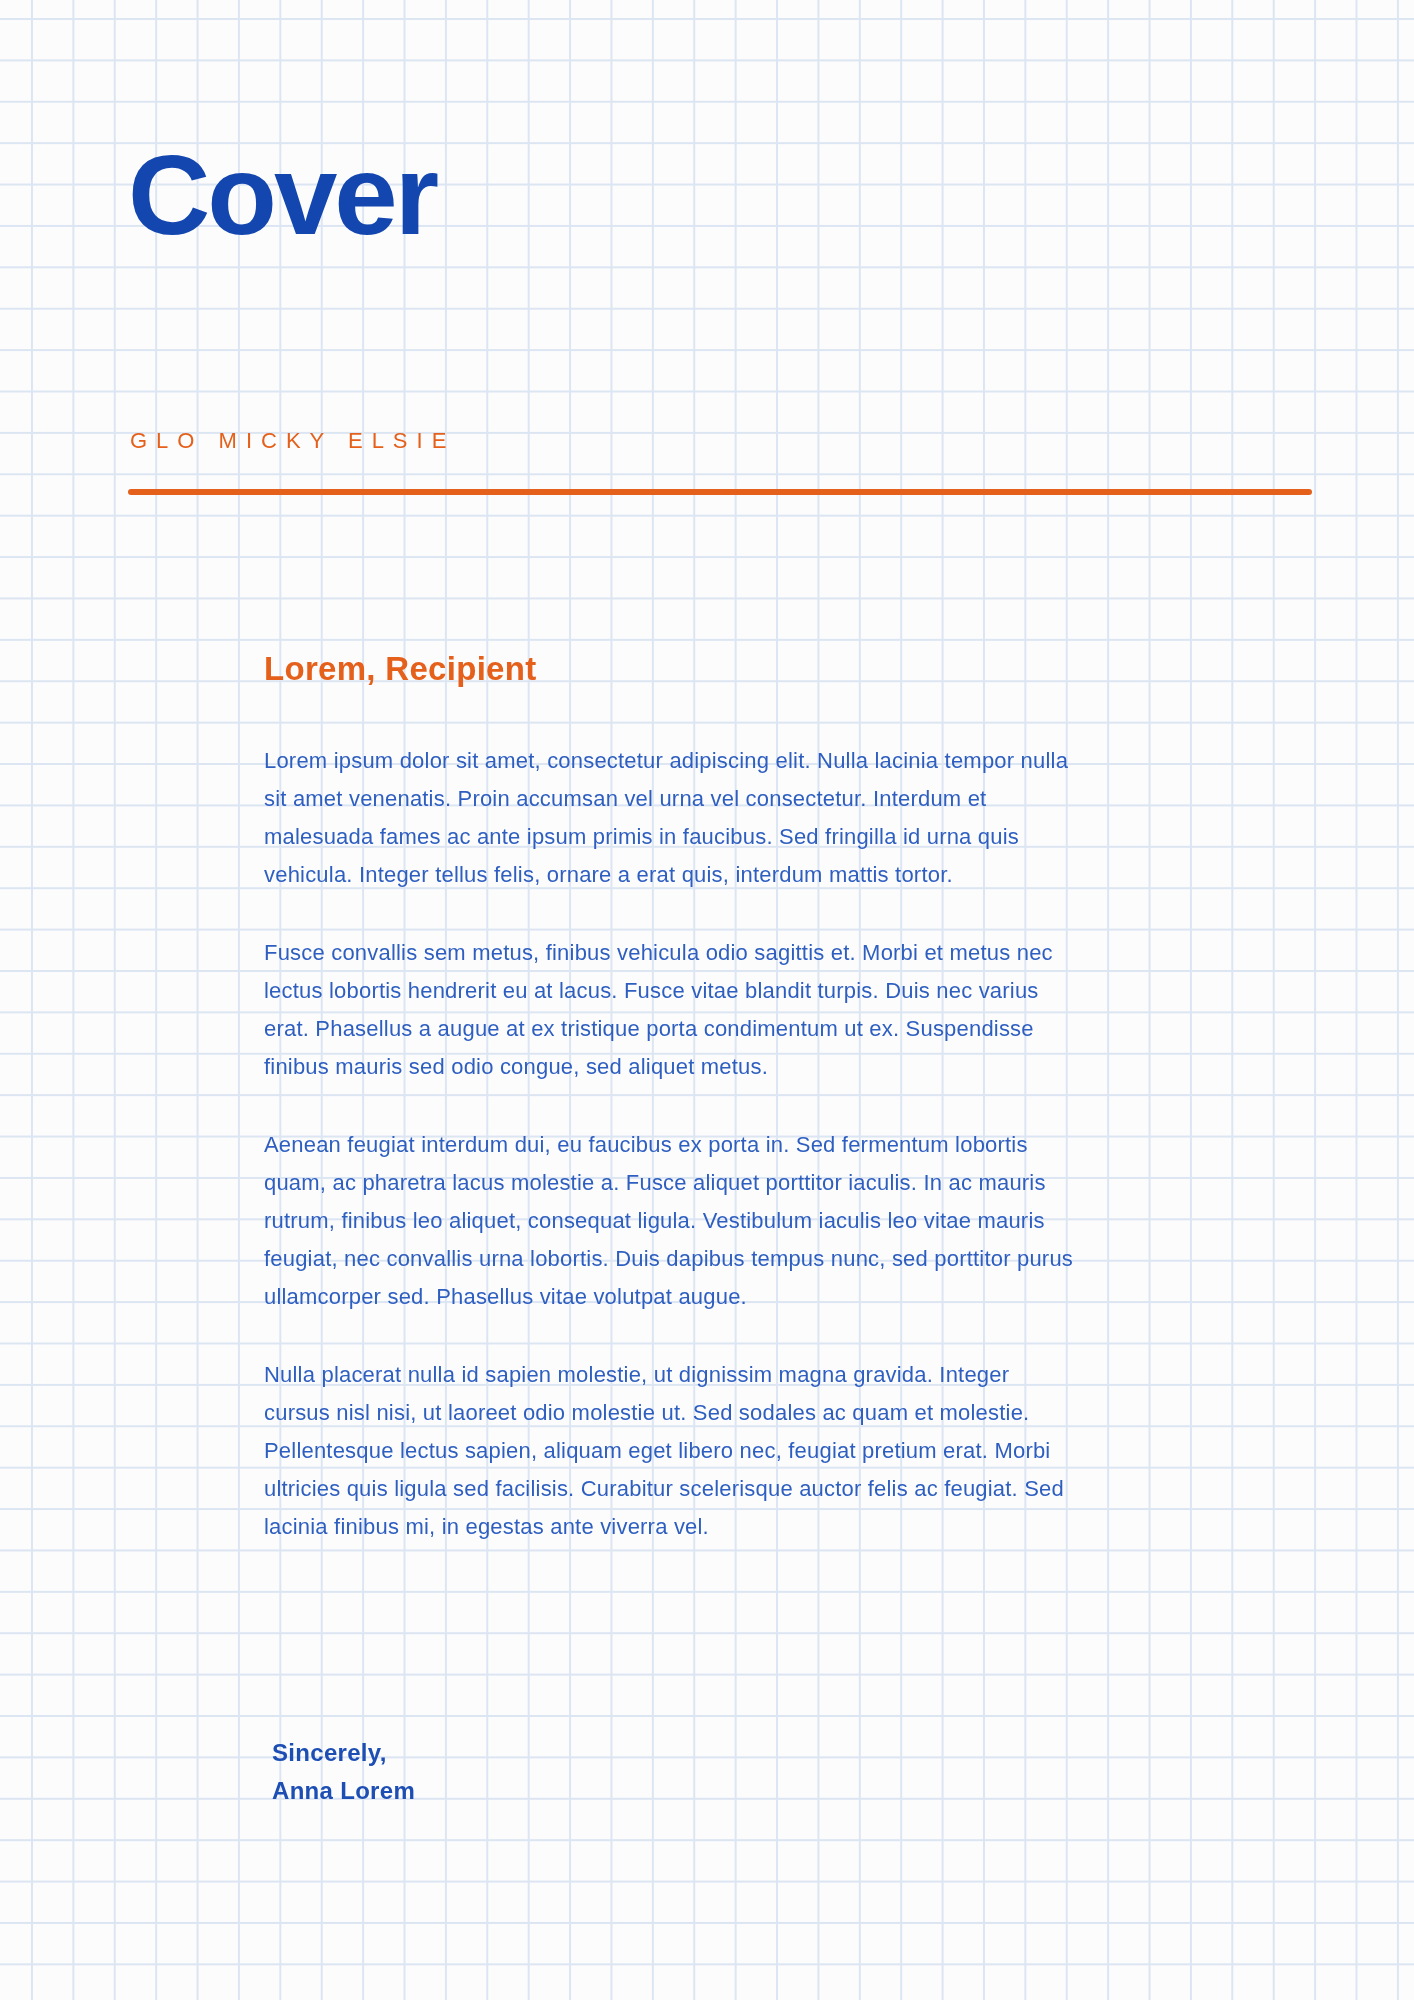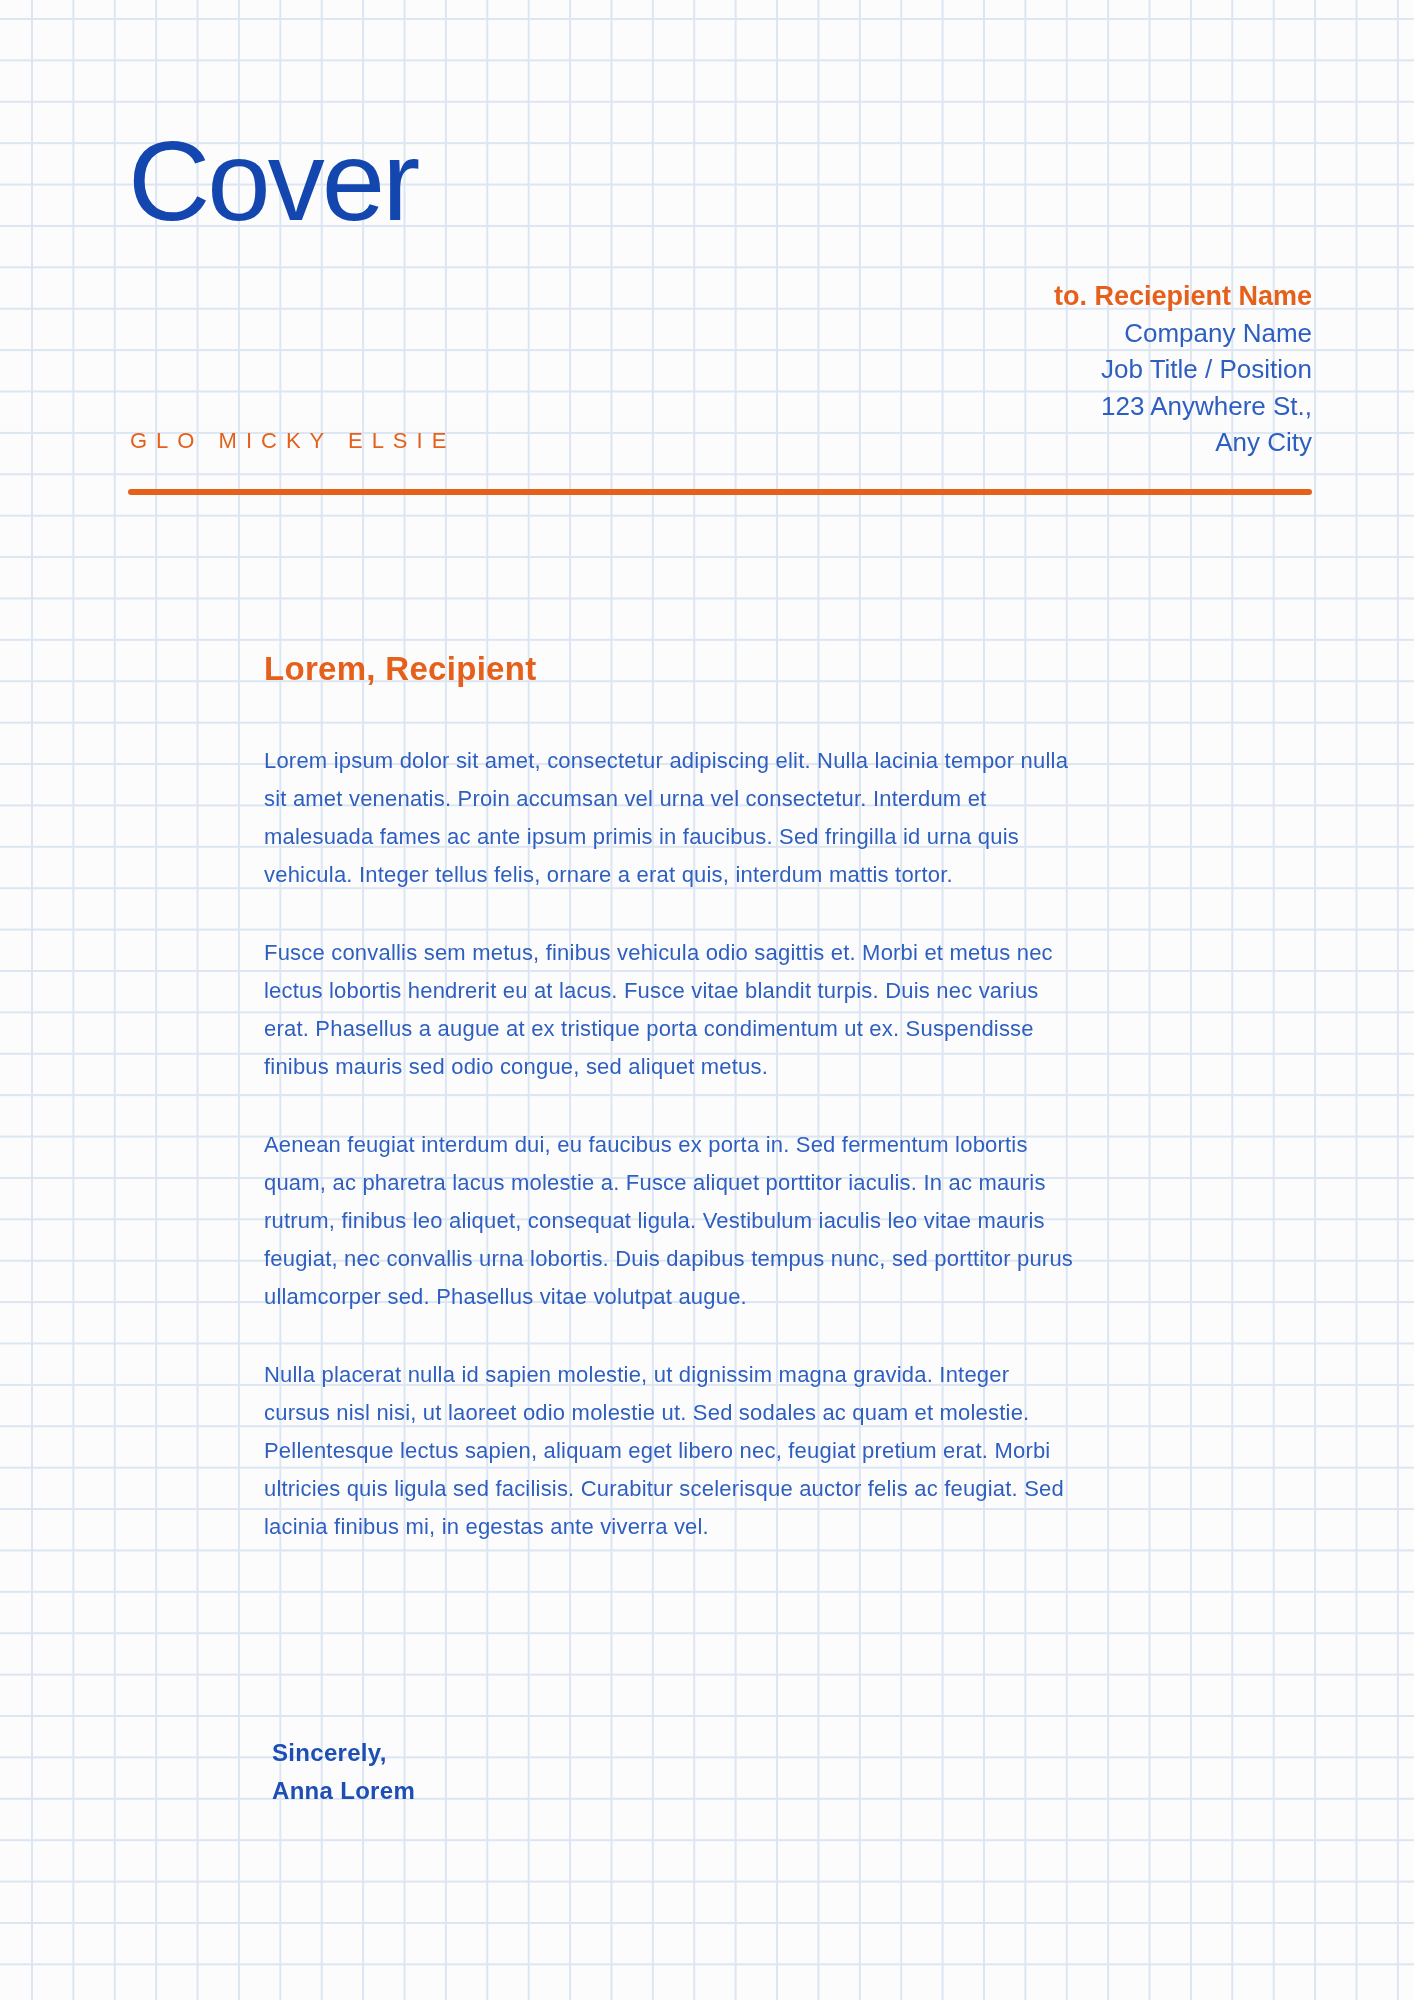--- a/index.html
+++ b/index.html
@@ -16,24 +16,24 @@
     background-color: #fcfcfd;
     background-image:
       linear-gradient(to right, #dce5f2 2px, transparent 2px),
       linear-gradient(to bottom, #dce5f2 2px, transparent 2px);
     background-size: 41.4px 41.4px;
     background-position: 31px 18px;
   }
   .title {
     position: absolute;
     left: 128px;
-    top: 118px;
+    top: 132px;
     color: #1347af;
     font-size: 114px;
-    font-weight: 400;
+    font-weight: 700;
     letter-spacing: -3px;
     line-height: 126px;
   }
   .author {
     position: absolute;
     left: 130px;
     top: 428px;
     color: #e5601a;
     font-size: 22px;
     font-weight: 500;
@@ -103,27 +103,20 @@
 <div class="page">
 
   <div class="title">
     <div>Cover</div>
   </div>
 
   <div class="author">GLO MICKY ELSIE</div>
 
   <div class="divider"></div>
 
-  <div class="recipient">
-    <div class="to-line">to. Reciepient Name</div>
-    <div>Company Name</div>
-    <div>Job Title / Position</div>
-    <div>123 Anywhere St.,</div>
-    <div>Any City</div>
-  </div>
 
   <div class="greeting">Lorem, Recipient</div>
 
   <div class="body-text">
     <p>Lorem ipsum dolor sit amet, consectetur adipiscing elit. Nulla lacinia tempor nulla sit amet venenatis. Proin accumsan vel urna vel consectetur. Interdum et malesuada fames ac ante ipsum primis in faucibus. Sed fringilla id urna quis vehicula. Integer tellus felis, ornare a erat quis, interdum mattis tortor.</p>
     <p>Fusce convallis sem metus, finibus vehicula odio sagittis et. Morbi et metus nec lectus lobortis hendrerit eu at lacus. Fusce vitae blandit turpis. Duis nec varius erat. Phasellus a augue at ex tristique porta condimentum ut ex. Suspendisse finibus mauris sed odio congue, sed aliquet metus.</p>
     <p>Aenean feugiat interdum dui, eu faucibus ex porta in. Sed fermentum lobortis quam, ac pharetra lacus molestie a. Fusce aliquet porttitor iaculis. In ac mauris rutrum, finibus leo aliquet, consequat ligula. Vestibulum iaculis leo vitae mauris feugiat, nec convallis urna lobortis. Duis dapibus tempus nunc, sed porttitor purus ullamcorper sed. Phasellus vitae volutpat augue.</p>
     <p>Nulla placerat nulla id sapien molestie, ut dignissim magna gravida. Integer cursus nisl nisi, ut laoreet odio molestie ut. Sed sodales ac quam et molestie. Pellentesque lectus sapien, aliquam eget libero nec, feugiat pretium erat. Morbi ultricies quis ligula sed facilisis. Curabitur scelerisque auctor felis ac feugiat. Sed lacinia finibus mi, in egestas ante viverra vel.</p>
   </div>
 

